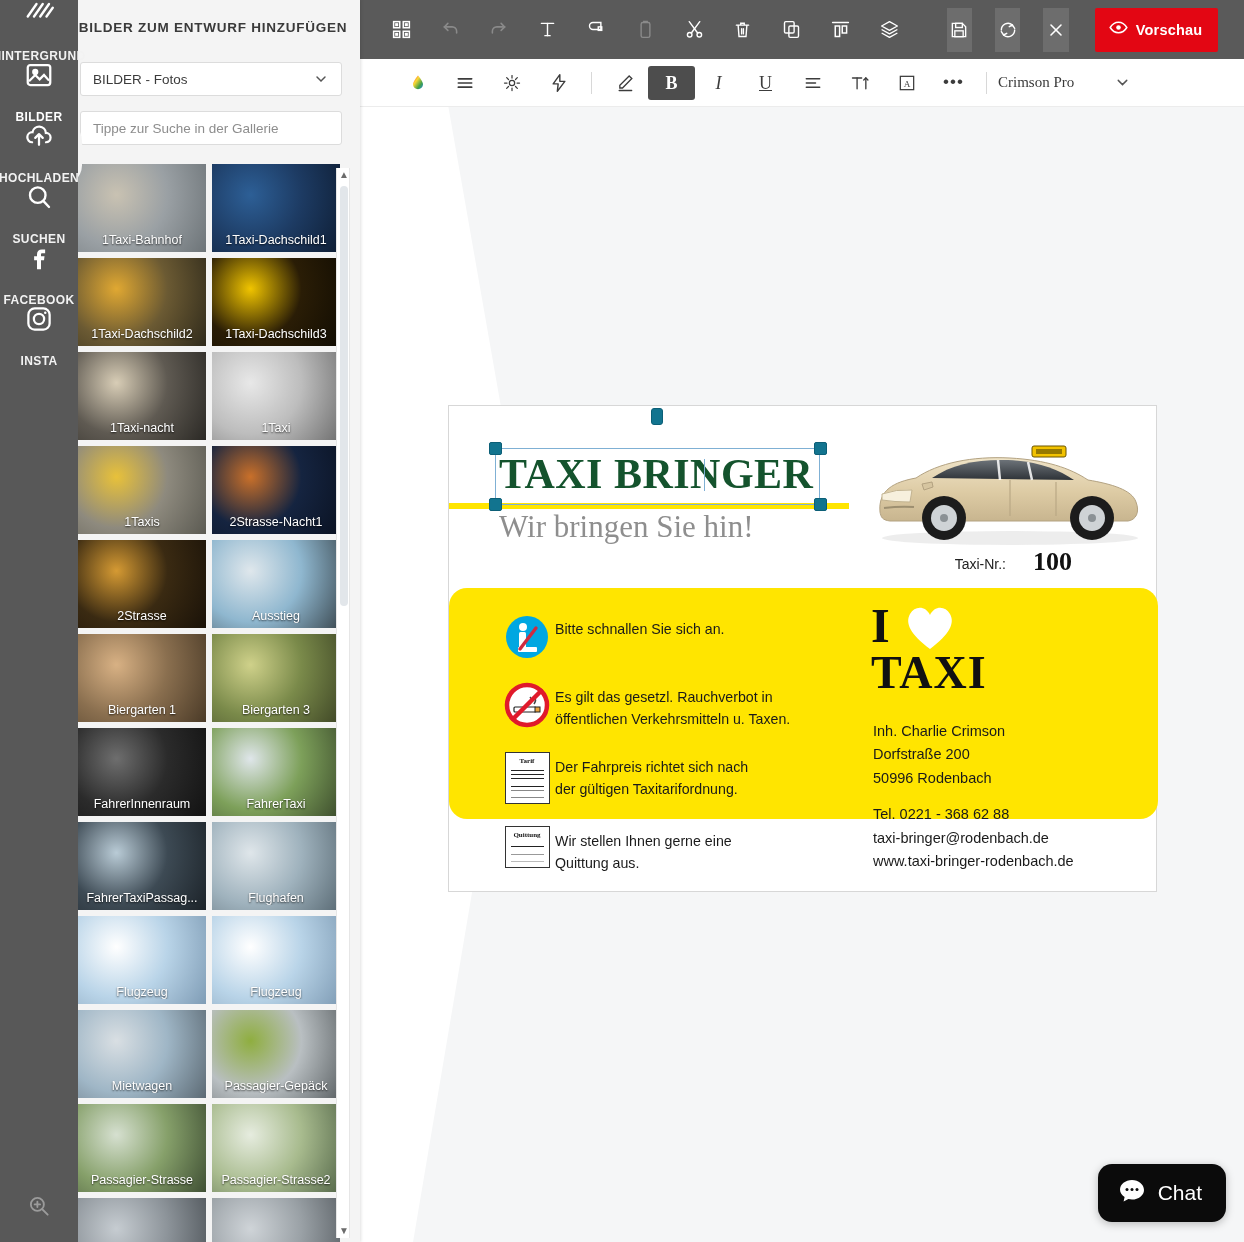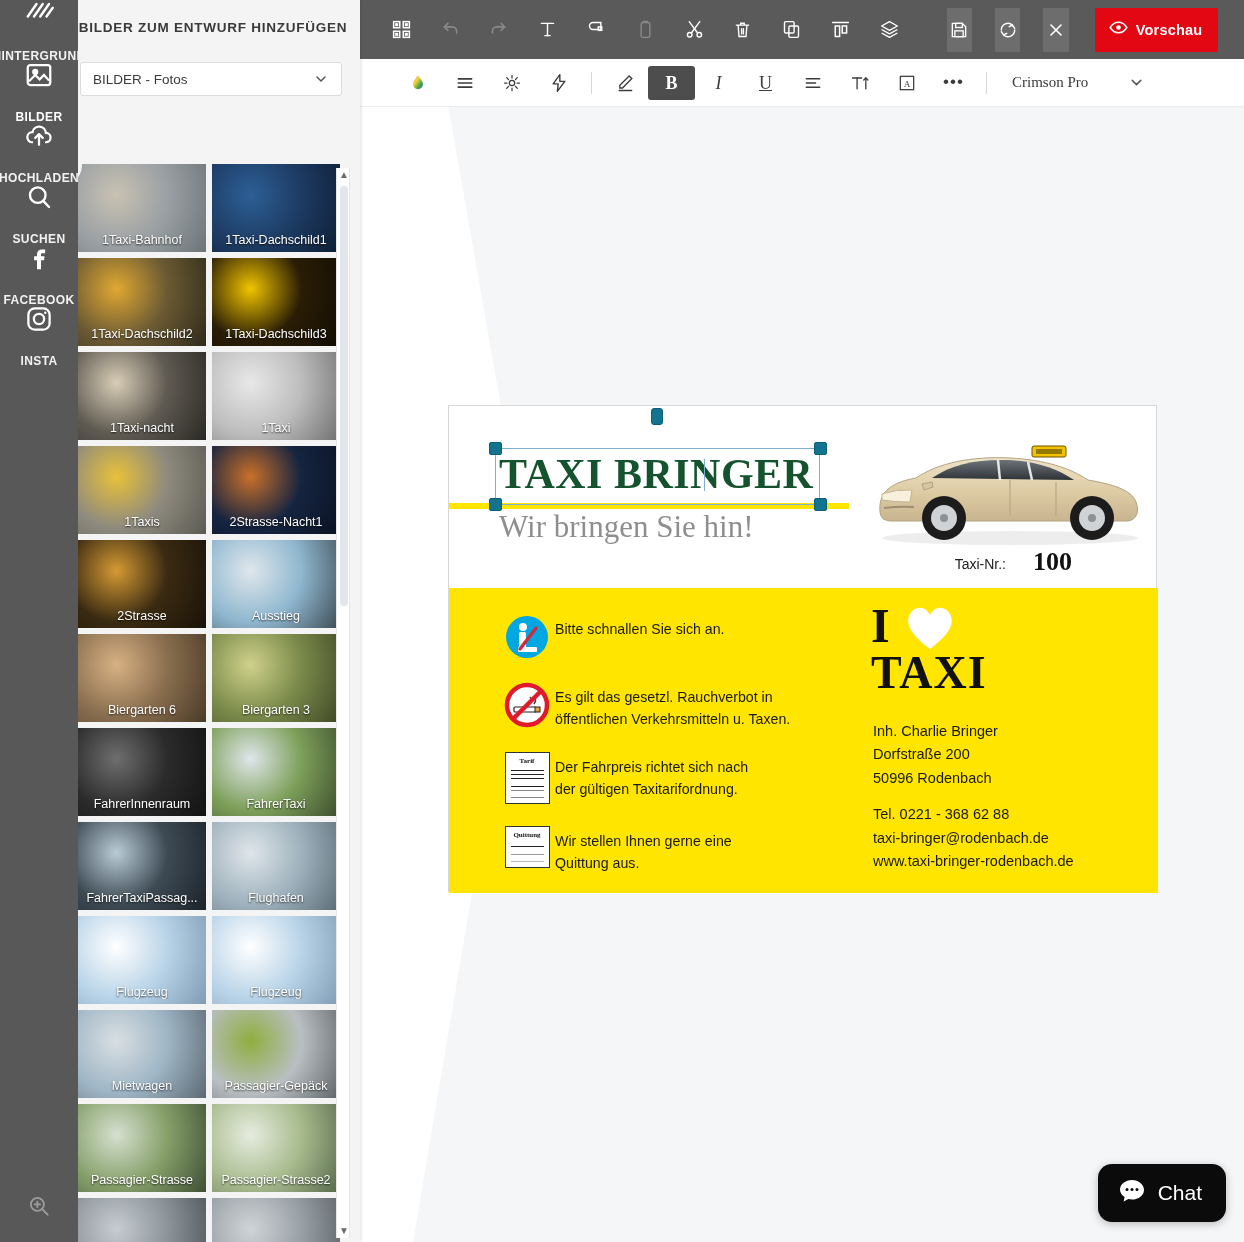--- a/index.html
+++ b/index.html
@@ -138,21 +138,21 @@
   }
   .fmt-btn {
     width: 47px; height: 34px; display: flex; align-items: center; justify-content: center;
     cursor: pointer; color: #3c3c3c; border-radius: 3px;
   }
   .fmt-btn svg { width: 20px; height: 20px; display: block; }
   .fmt-btn.on { background: #4d4d4d; color: #ffffff; }
   .fmt-sep { width: 1px; height: 22px; background: #d8d8d8; margin: 0 9px; }
   .fmt-char { font-size: 18px; font-family: "Liberation Serif", serif; line-height: 1; }
   #font-picker {
-    display: flex; align-items: center; gap: 40px; cursor: pointer; margin-left: 16px;
+    display: flex; align-items: center; gap: 40px; cursor: pointer; margin-left: 2px;
   }
   #font-picker .fname { font-size: 15px; color: #3a3a3a; font-family: "Liberation Serif", serif; }
   #font-picker .chev { color: #555; line-height: 0; }
 
   
   #canvas-area {
     position: absolute; left: 360px; top: 107px; width: 884px; height: 1135px;
     background: #ffffff; overflow: hidden; z-index: 5;
   }
   #canvas-shade {
@@ -199,21 +199,21 @@
   }
   #taxi-nr {
     position: absolute; right: 152px; top: 150px;
     font-family: "Liberation Sans", sans-serif; font-size: 14px; color: #222;
   }
   #taxi-nr-val {
     position: absolute; right: 86px; top: 141px;
     font-family: "Liberation Serif", serif; font-weight: 700; font-size: 26px; color: #111;
   }
   #flyer-body {
-    position: absolute; left: 0; top: 182px; width: 709px; height: 305px; background: #ffe500;
+    position: absolute; left: 0; top: 182px; width: 709px; height: 231px; background: #ffe500; border-radius: 18px;
   }
   
   #notices { position: absolute; left: 50px; top: 26px; width: 340px; }
   .notice { position: relative; display: flex; align-items: flex-start; margin-bottom: 22px; }
   .notice .nico { width: 56px; flex: 0 0 56px; display: flex; justify-content: center; }
   .notice .ntxt {
     font-size: 14.2px; color: #1a1a1a; line-height: 1.55; padding-top: 4px;
     font-family: "Liberation Sans", sans-serif;
   }
   .doc-ico {
@@ -339,20 +339,23 @@
 
     <div class="field" id="gallery-select">
       <span class="sel-text">BILDER - Fotos</span>
       <span class="chev">
         <svg width="16" height="16" viewBox="0 0 24 24" fill="none" stroke="currentColor" stroke-width="2.2" stroke-linecap="round">
             <polyline points="6,9 12,15 18,9"></polyline>
           </svg>
       </span>
     </div>
 
+    <div class="field" id="gallery-search">
+      <input type="text" placeholder="Tippe zur Suche in der Gallerie" style="">
+    </div>
 
     <div id="grid-wrap">
       <div id="grid">
           <div class="thumb">
             <span class="art" style="background:radial-gradient(circle at 30% 35%, #c9c2b2 0%, #9aa0a4 48%, #6d7478 100%);"></span>
             <span class="cap">1Taxi-Bahnhof</span>
           </div>
           <div class="thumb">
             <span class="art" style="background:radial-gradient(circle at 30% 35%, #2d5f96 0%, #1d3b63 48%, #0e1d33 100%);"></span>
             <span class="cap">1Taxi-Dachschild1</span>
@@ -384,21 +387,21 @@
           <div class="thumb">
             <span class="art" style="background:radial-gradient(circle at 30% 35%, #d59a33 0%, #3a2a12 48%, #1a1208 100%);"></span>
             <span class="cap">2Strasse</span>
           </div>
           <div class="thumb">
             <span class="art" style="background:radial-gradient(circle at 30% 35%, #dfe7ec 0%, #8fb7cf 48%, #3c4a52 100%);"></span>
             <span class="cap">Ausstieg</span>
           </div>
           <div class="thumb">
             <span class="art" style="background:radial-gradient(circle at 30% 35%, #d8b184 0%, #8a6f4f 48%, #4a3a27 100%);"></span>
-            <span class="cap">Biergarten 6</span>
+            <span class="cap">Biergarten 1</span>
           </div>
           <div class="thumb">
             <span class="art" style="background:radial-gradient(circle at 30% 35%, #cfd18a 0%, #7a8a4a 48%, #3f4726 100%);"></span>
             <span class="cap">Biergarten 3</span>
           </div>
           <div class="thumb">
             <span class="art" style="background:radial-gradient(circle at 30% 35%, #6e6e6e 0%, #2b2b2b 48%, #121212 100%);"></span>
             <span class="cap">FahrerInnenraum</span>
           </div>
           <div class="thumb">
@@ -830,21 +833,21 @@
             <span id="brand-heart">
               <svg width="52" height="47" viewBox="0 0 52 47">
                 <path d="M26 45 C6 30 1 19 6 10 C11 1 22 2 26 11 C30 2 41 1 46 10 C51 19 46 30 26 45 Z" fill="#ffffff"></path>
               </svg>
             </span>
           </div>
           <div id="brand-taxi">TAXI</div>
         </div>
 
         <div id="contact">
-          <div>Inh. Charlie Bringer</div>
+          <div>Inh. Charlie Crimson</div>
           <div>Dorfstraße 200</div>
           <div>50996 Rodenbach</div>
           <div class="gap"></div>
           <div>Tel. 0221 - 368 62 88</div>
           <div>taxi-bringer@rodenbach.de</div>
           <div>www.taxi-bringer-rodenbach.de</div>
         </div>
 
       </div>
     </div>

